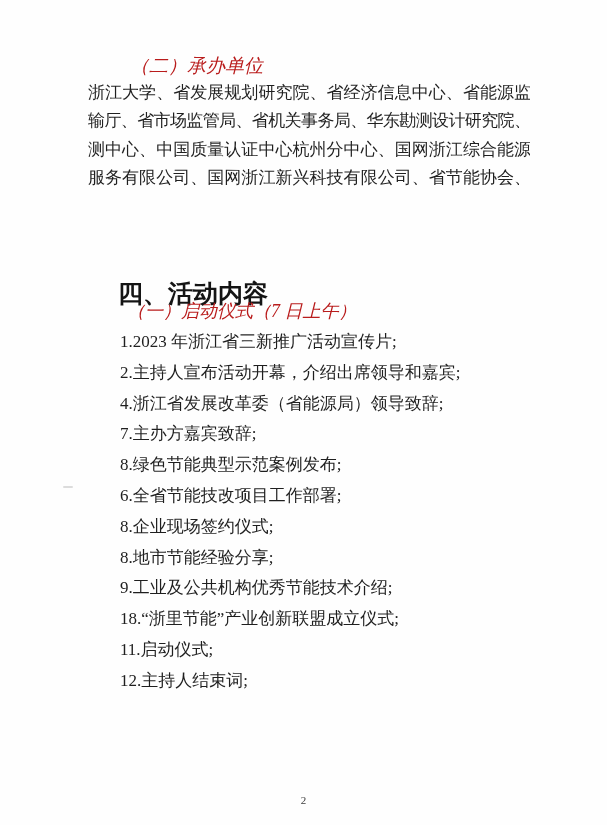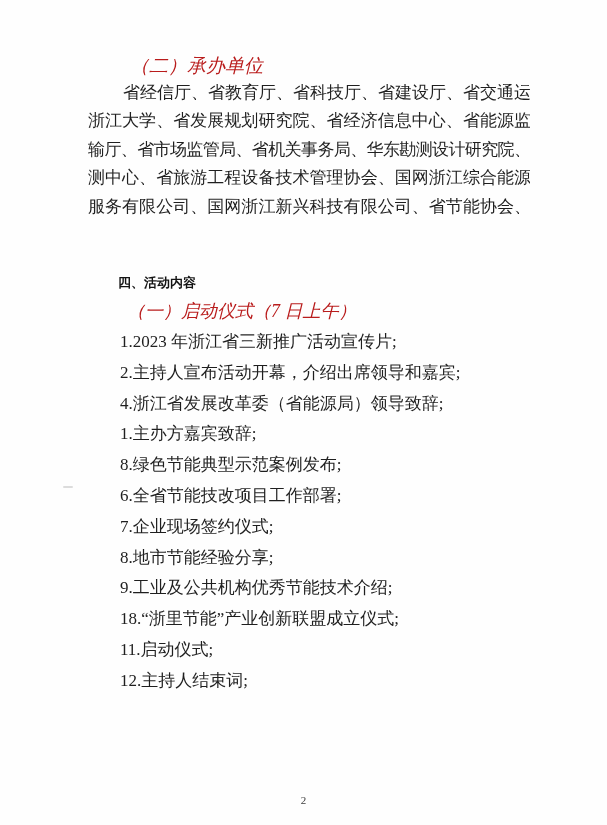--- a/index.html
+++ b/index.html
@@ -22,22 +22,22 @@
     font-style: italic;
     color: #b91c1c;
     white-space: nowrap;
     font-family: "Liberation Serif", "DejaVu Serif", serif;
   }
   .heading-2 { left: 130px; top: 51px; }
   .heading-sub { left: 127px; top: 296px; font-size: 18px; }
   .heading-heiti {
     position: absolute;
     left: 118px;
-    top: 268px;
-    font-size: 13px;
+    top: 278px;
+    font-size: 25px;
     line-height: 30px;
     font-weight: bold;
     font-style: normal;
     color: #141414;
     white-space: nowrap;
     font-family: "Liberation Sans", "DejaVu Sans", sans-serif;
   }
   .org-paragraph {
     position: absolute;
     left: 88px;
@@ -92,39 +92,38 @@
   }
 </style>
 </head>
 <body>
 
 <div class="page">
 
   <div class="heading-kaiti heading-2">（二）承办单位</div>
 
   <div class="org-paragraph">
-    <div class="org-line first">省经信厅、省教育厅、省科技厅、省建设厅、省交通运</div>
     <div class="org-line">浙江大学、省发展规划研究院、省经济信息中心、省能源监</div>
     <div class="org-line">输厅、省市场监管局、省机关事务局、华东勘测设计研究院、</div>
-    <div class="org-line">测中心、省旅游工程设备技术管理协会、国网浙江综合能源</div>
+    <div class="org-line">测中心、中国质量认证中心杭州分中心、国网浙江综合能源</div>
     <div class="org-line">服务有限公司、国网浙江新兴科技有限公司、省节能协会、</div>
   </div>
 
   <div class="heading-heiti">四、活动内容</div>
 
   <div class="heading-kaiti heading-sub">（一）启动仪式（7 日上午）</div>
 
   <ol class="agenda-list">
     <li class="agenda-item">1.2023 年浙江省三新推广活动宣传片;</li>
     <li class="agenda-item">2.主持人宣布活动开幕，介绍出席领导和嘉宾;</li>
     <li class="agenda-item">4.浙江省发展改革委（省能源局）领导致辞;</li>
-    <li class="agenda-item">1.主办方嘉宾致辞;</li>
+    <li class="agenda-item">7.主办方嘉宾致辞;</li>
     <li class="agenda-item">8.绿色节能典型示范案例发布;</li>
     <li class="agenda-item">6.全省节能技改项目工作部署;</li>
-    <li class="agenda-item">7.企业现场签约仪式;</li>
+    <li class="agenda-item">8.企业现场签约仪式;</li>
     <li class="agenda-item">8.地市节能经验分享;</li>
     <li class="agenda-item">9.工业及公共机构优秀节能技术介绍;</li>
     <li class="agenda-item">18.“浙里节能”产业创新联盟成立仪式;</li>
     <li class="agenda-item">11.启动仪式;</li>
     <li class="agenda-item">12.主持人结束词;</li>
   </ol>
 
   <div class="scan-artifact"></div>
 
   <div class="page-number">2</div>

